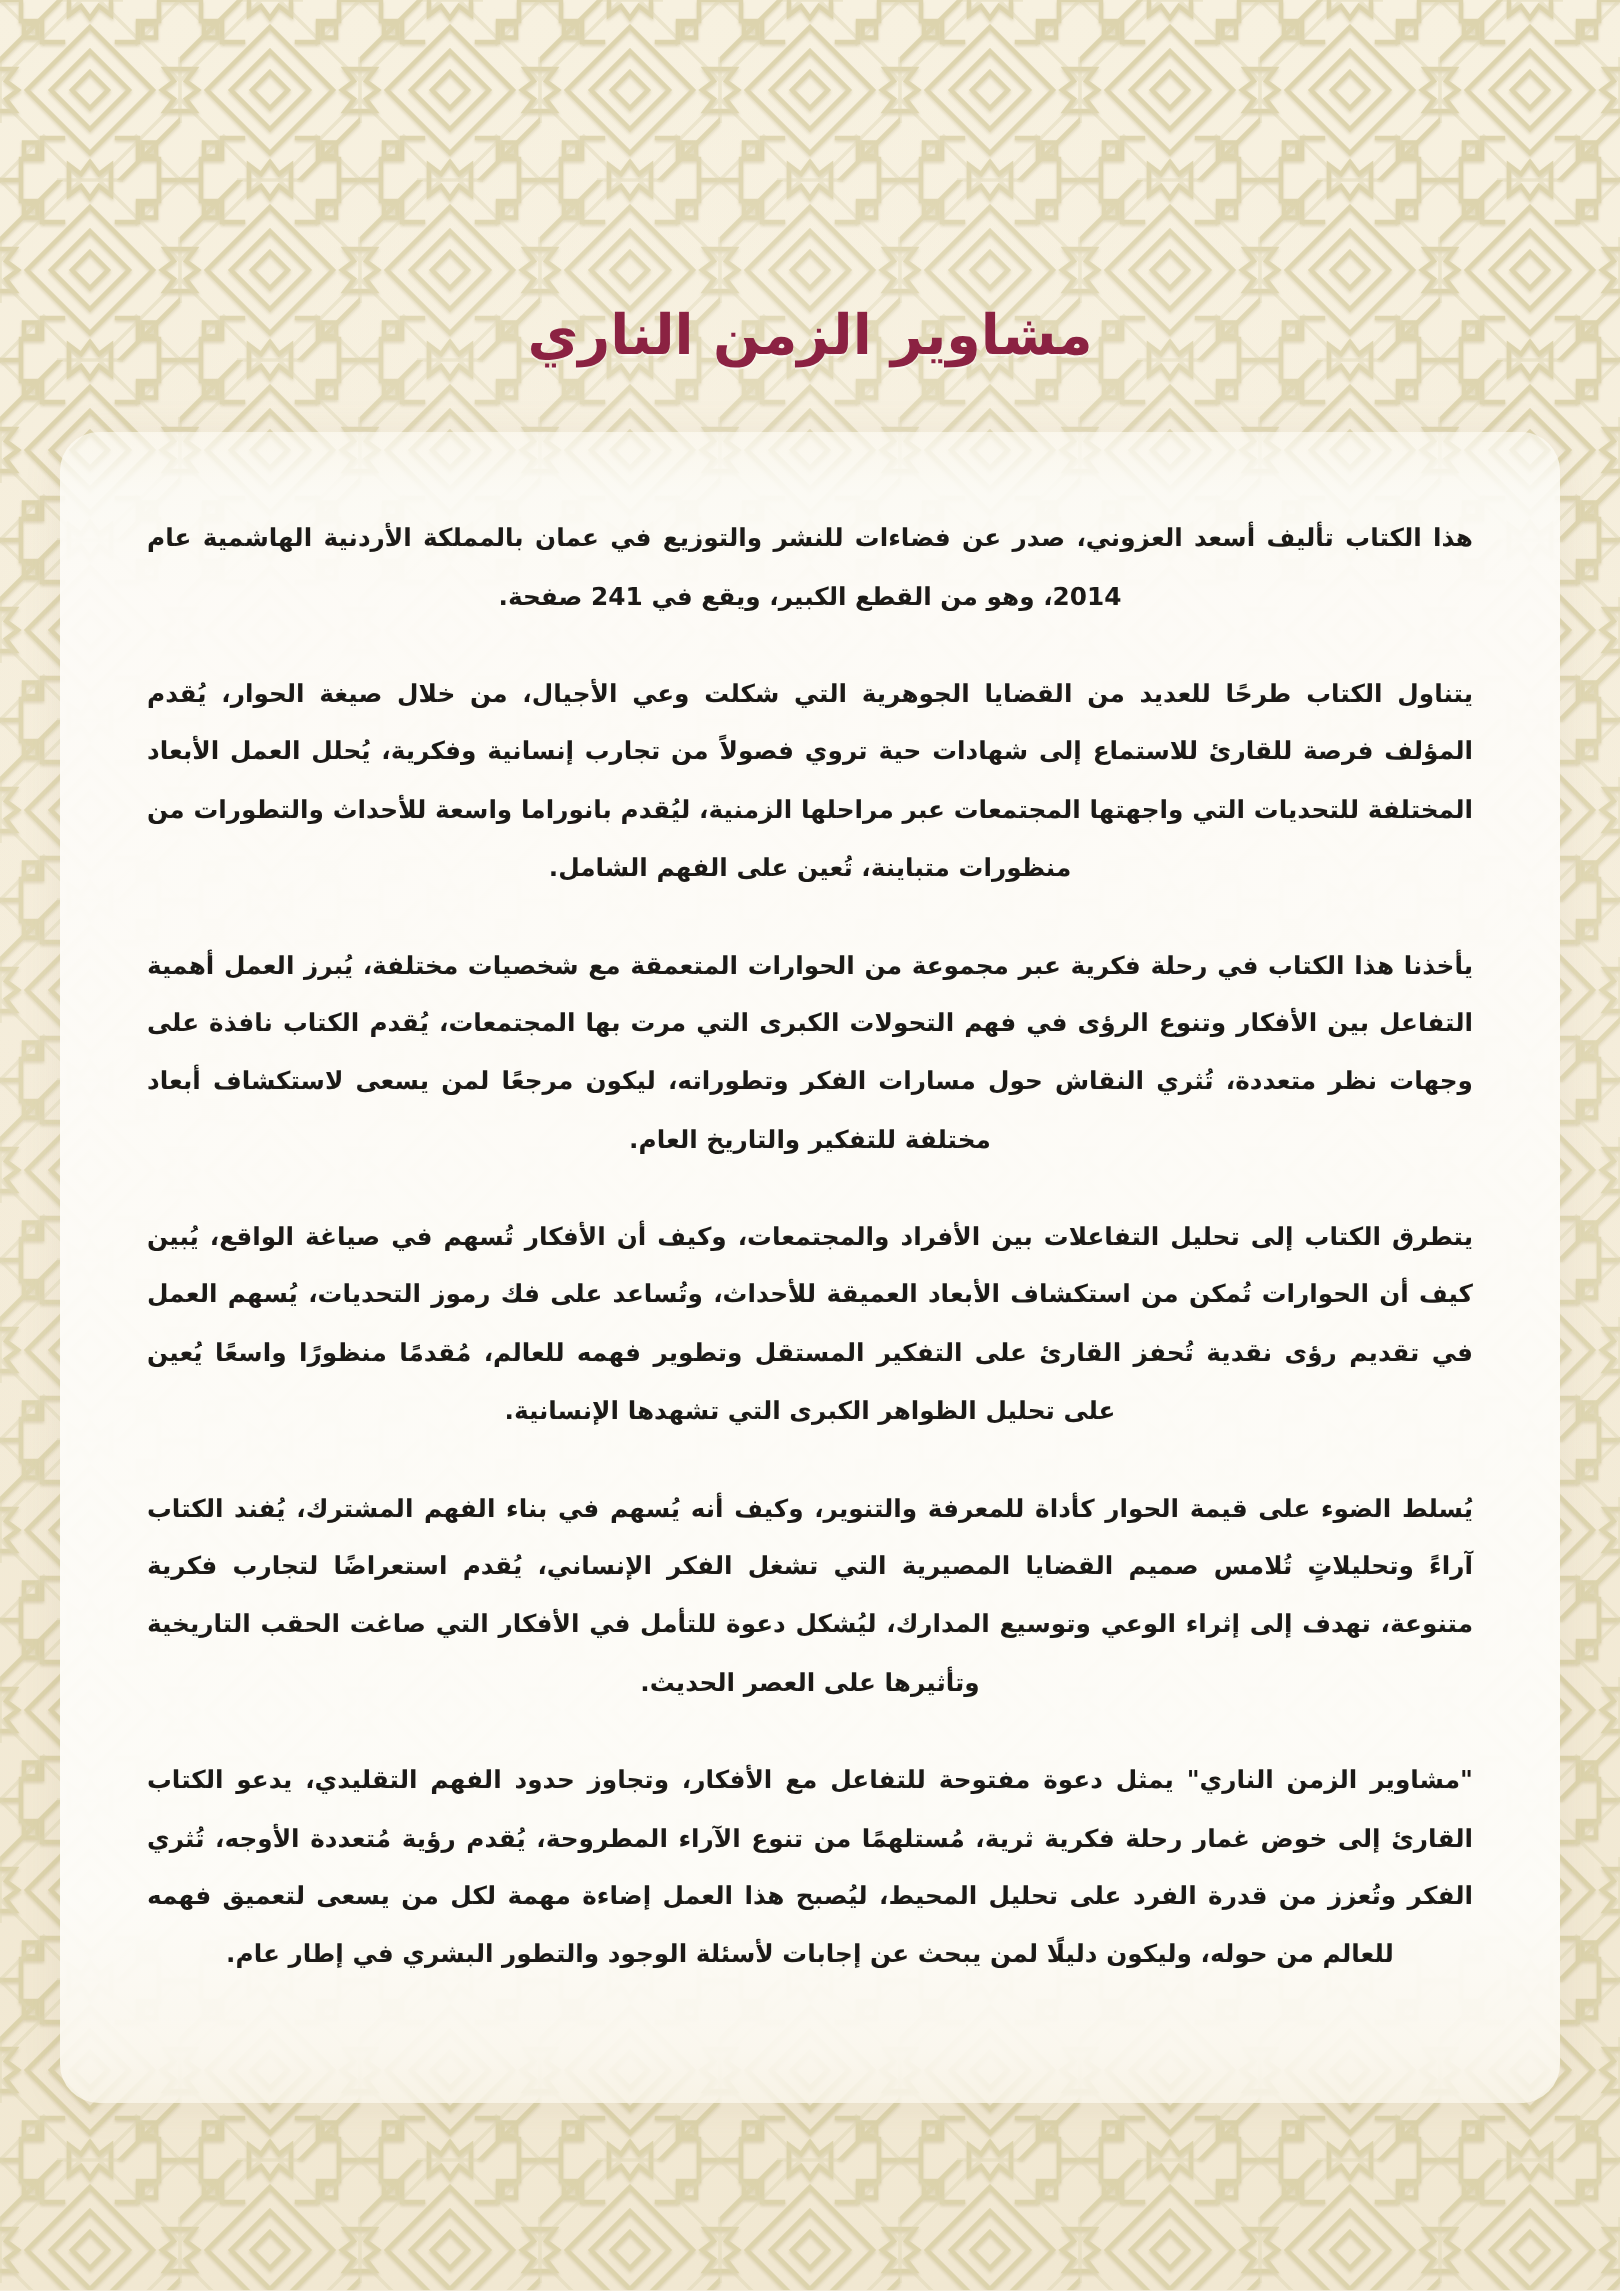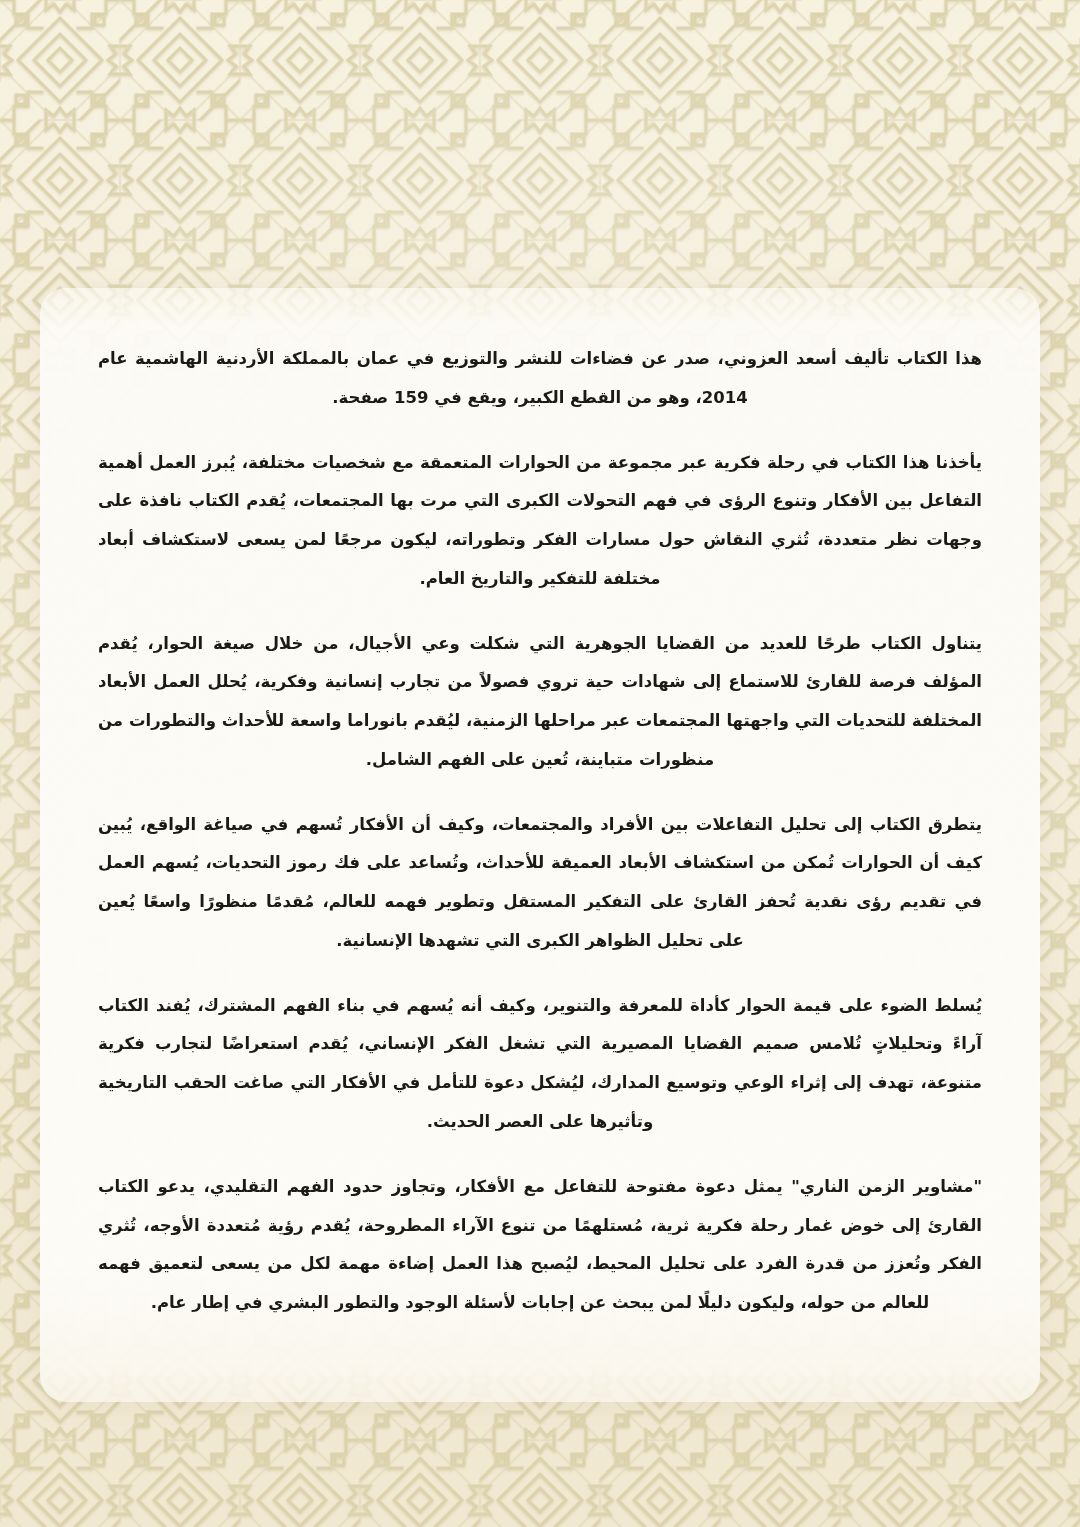--- a/index.html
+++ b/index.html
@@ -170,25 +170,26 @@
       <rect width="1080" height="1527" fill="url(#paperGrad)"></rect>
       <g filter="url(#emboss)" opacity="0.85">
         <rect width="1080" height="1527" fill="url(#geoTile)"></rect>
       </g>
       <rect width="1080" height="1527" fill="url(#geoTile2)" opacity="0.5"></rect>
     </svg>
   </div>
 
   <div class="bg-wash"></div>
 
+  <h1 class="doc-title">مشاوير الزمن الناري</h1>
 
   <article class="content-card">
     <div class="body-text">
-      <p>هذا الكتاب تأليف أسعد العزوني، صدر عن فضاءات للنشر والتوزيع في عمان بالمملكة الأردنية الهاشمية عام 2014، وهو من القطع الكبير، ويقع في 159 صفحة.</p>
+      <p>هذا الكتاب تأليف أسعد العزوني، صدر عن فضاءات للنشر والتوزيع في عمان بالمملكة الأردنية الهاشمية عام 2014، وهو من القطع الكبير، ويقع في 241 صفحة.</p>
+      <p>يتناول الكتاب طرحًا للعديد من القضايا الجوهرية التي شكلت وعي الأجيال، من خلال صيغة الحوار، يُقدم المؤلف فرصة للقارئ للاستماع إلى شهادات حية تروي فصولاً من تجارب إنسانية وفكرية، يُحلل العمل الأبعاد المختلفة للتحديات التي واجهتها المجتمعات عبر مراحلها الزمنية، ليُقدم بانوراما واسعة للأحداث والتطورات من منظورات متباينة، تُعين على الفهم الشامل.</p>
       <p>يأخذنا هذا الكتاب في رحلة فكرية عبر مجموعة من الحوارات المتعمقة مع شخصيات مختلفة، يُبرز العمل أهمية التفاعل بين الأفكار وتنوع الرؤى في فهم التحولات الكبرى التي مرت بها المجتمعات، يُقدم الكتاب نافذة على وجهات نظر متعددة، تُثري النقاش حول مسارات الفكر وتطوراته، ليكون مرجعًا لمن يسعى لاستكشاف أبعاد مختلفة للتفكير والتاريخ العام.</p>
-      <p>يتناول الكتاب طرحًا للعديد من القضايا الجوهرية التي شكلت وعي الأجيال، من خلال صيغة الحوار، يُقدم المؤلف فرصة للقارئ للاستماع إلى شهادات حية تروي فصولاً من تجارب إنسانية وفكرية، يُحلل العمل الأبعاد المختلفة للتحديات التي واجهتها المجتمعات عبر مراحلها الزمنية، ليُقدم بانوراما واسعة للأحداث والتطورات من منظورات متباينة، تُعين على الفهم الشامل.</p>
       <p>يتطرق الكتاب إلى تحليل التفاعلات بين الأفراد والمجتمعات، وكيف أن الأفكار تُسهم في صياغة الواقع، يُبين كيف أن الحوارات تُمكن من استكشاف الأبعاد العميقة للأحداث، وتُساعد على فك رموز التحديات، يُسهم العمل في تقديم رؤى نقدية تُحفز القارئ على التفكير المستقل وتطوير فهمه للعالم، مُقدمًا منظورًا واسعًا يُعين على تحليل الظواهر الكبرى التي تشهدها الإنسانية.</p>
       <p>يُسلط الضوء على قيمة الحوار كأداة للمعرفة والتنوير، وكيف أنه يُسهم في بناء الفهم المشترك، يُفند الكتاب آراءً وتحليلاتٍ تُلامس صميم القضايا المصيرية التي تشغل الفكر الإنساني، يُقدم استعراضًا لتجارب فكرية متنوعة، تهدف إلى إثراء الوعي وتوسيع المدارك، ليُشكل دعوة للتأمل في الأفكار التي صاغت الحقب التاريخية وتأثيرها على العصر الحديث.</p>
       <p>"مشاوير الزمن الناري" يمثل دعوة مفتوحة للتفاعل مع الأفكار، وتجاوز حدود الفهم التقليدي، يدعو الكتاب القارئ إلى خوض غمار رحلة فكرية ثرية، مُستلهمًا من تنوع الآراء المطروحة، يُقدم رؤية مُتعددة الأوجه، تُثري الفكر وتُعزز من قدرة الفرد على تحليل المحيط، ليُصبح هذا العمل إضاءة مهمة لكل من يسعى لتعميق فهمه للعالم من حوله، وليكون دليلًا لمن يبحث عن إجابات لأسئلة الوجود والتطور البشري في إطار عام.</p>
     </div>
   </article>
 
 </div>
 
 </body></html>

